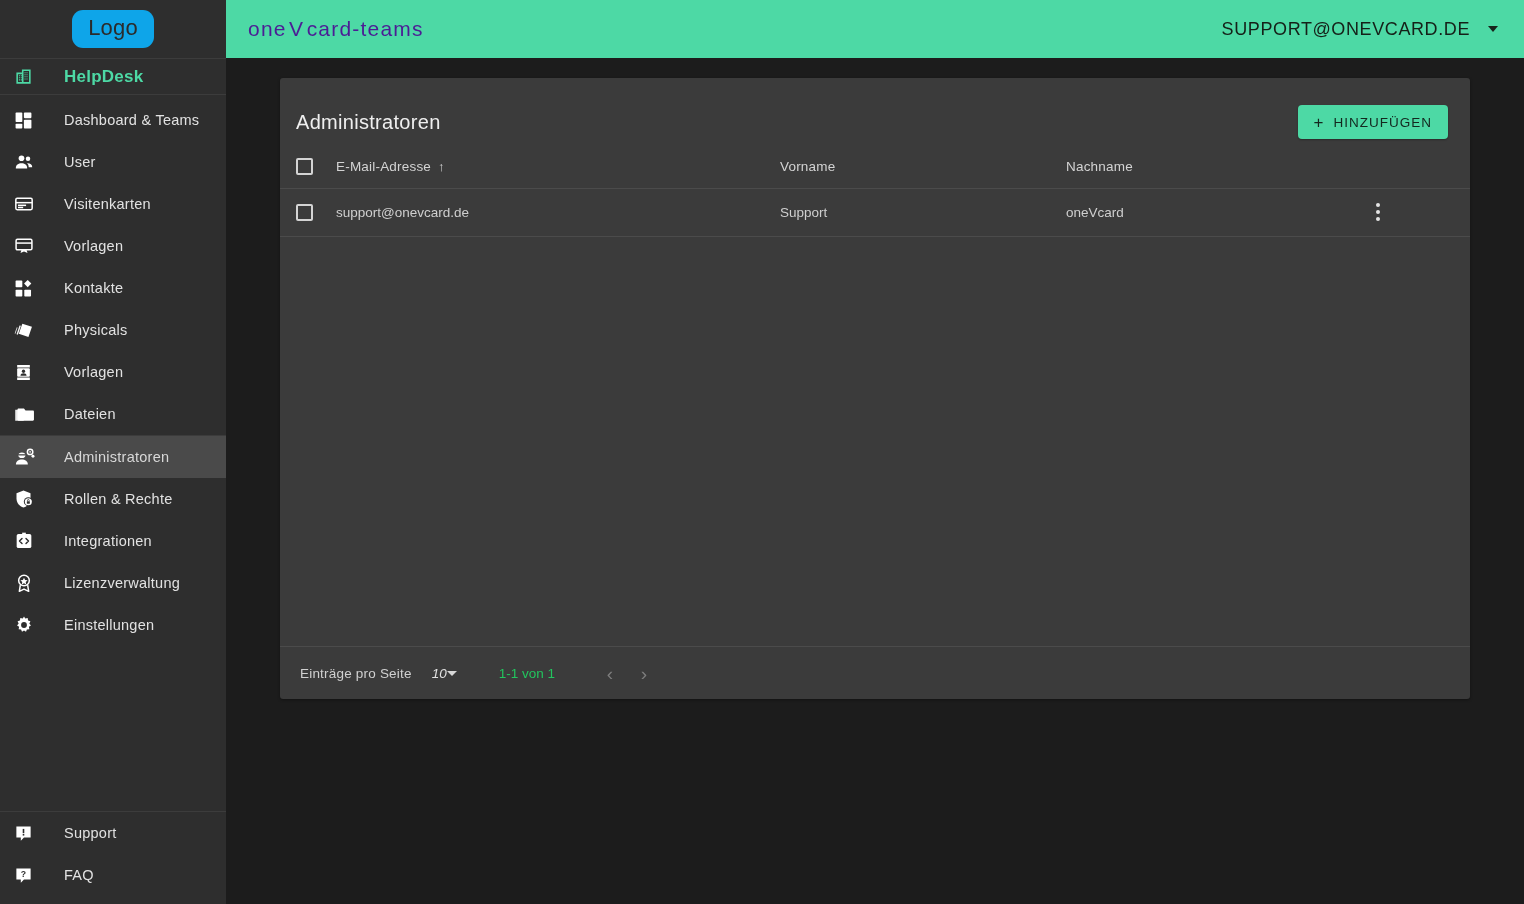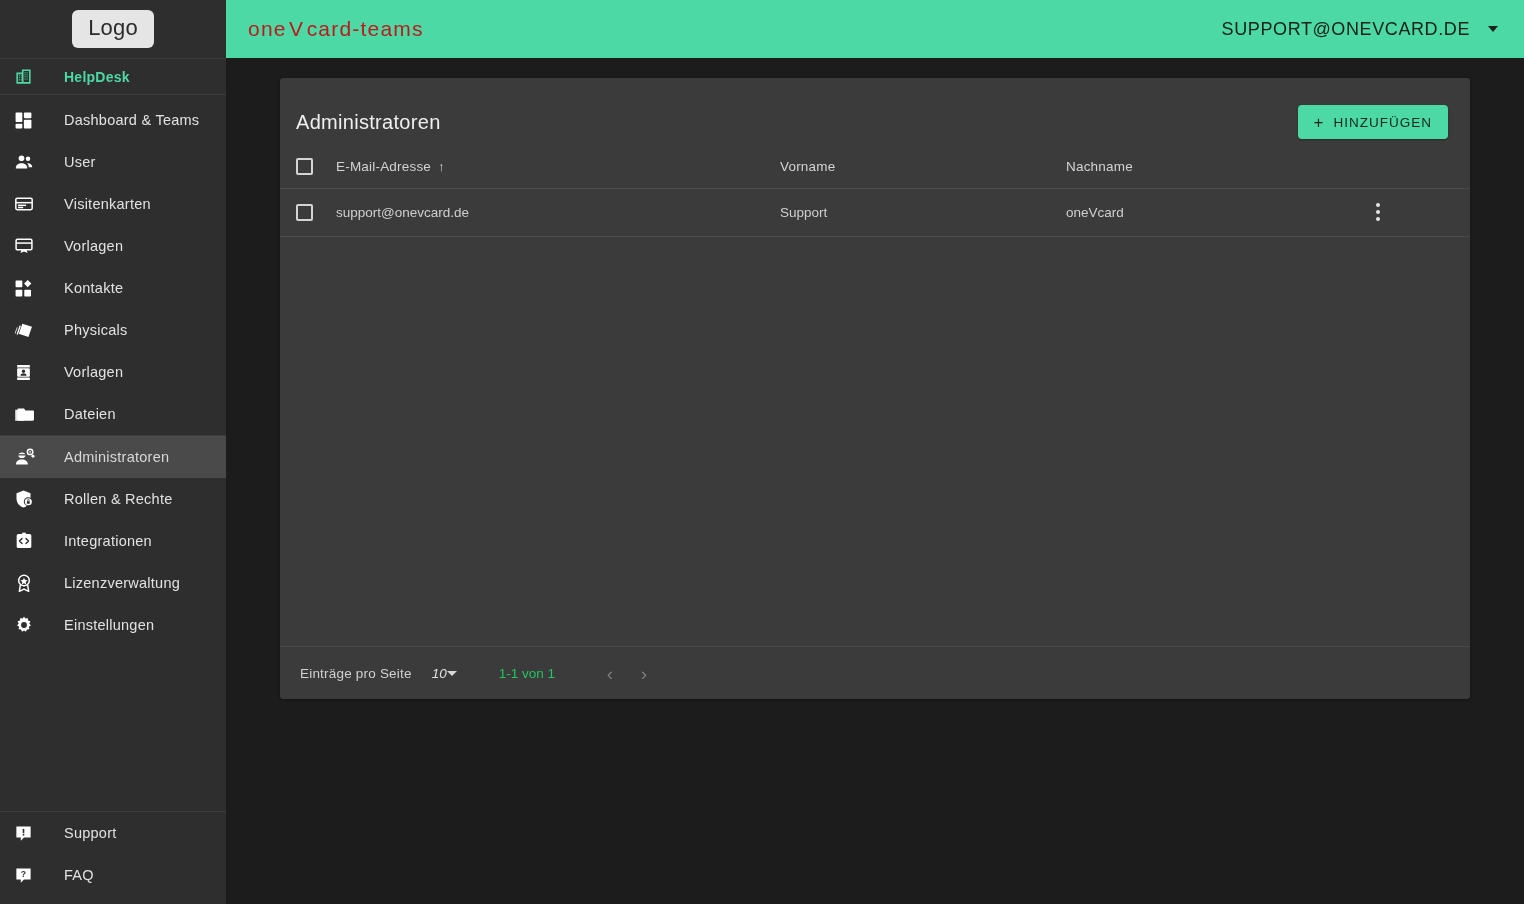--- a/index.html
+++ b/index.html
@@ -17,22 +17,22 @@
     background: #2e2e2e;
     display: flex; flex-direction: column;
     position: relative;
   }
   .logo-area {
     height: 58px; min-height: 58px;
     display: flex; align-items: center; justify-content: center;
     background: #2e2e2e;
   }
   .logo-box {
-    background: #e5e5e5; color: #2b2b2b;
-    border-radius: 6px;
+    background: #0ea5e9; color: #2b2b2b;
+    border-radius: 11px;
     padding: 5px 16px 7px 16px;
     font-size: 22px; letter-spacing: .2px;
     font-family: "Liberation Sans", sans-serif;
   }
   .sb-divider { height: 1px; background: #3c3c3c; width: 100%; }
 
   .nav-item {
     display: flex; align-items: center;
     height: 42px; min-height: 42px;
     padding-left: 14px;
@@ -41,39 +41,39 @@
     letter-spacing: .25px;
     cursor: pointer;
     user-select: none;
   }
   .nav-item .ico {
     width: 26px; min-width: 26px; height: 22px;
     display: flex; align-items: center; justify-content: flex-start;
     margin-right: 24px;
   }
   .nav-item .ico svg { display: block; }
-  .nav-item.helpdesk { color: #4dd9a5; height: 35px; min-height: 35px; font-size: 14px; font-weight: 600; }
+  .nav-item.helpdesk { color: #4dd9a5; height: 35px; min-height: 35px; font-size: 17px; font-weight: 600; }
   .nav-item.active { background: #4a4a4a; }
   .nav-item.active .lbl { color: #d8d8d8; }
 
   .nav-group { padding-top: 4px; }
   .spacer { flex: 1 1 auto; }
   .bottom-group { padding-bottom: 8px; }
   .bottom-group .nav-item { height: 42px; }
 
   
   .main { flex: 1 1 auto; height: 904px; display: flex; flex-direction: column; background: #1c1c1c; }
   .topbar {
     height: 58px; min-height: 58px;
     background: #4dd9a5;
     display: flex; align-items: center; justify-content: space-between;
     padding: 0 26px 0 22px;
   }
   .brand {
-    font-size: 21px; color: #b91c1c; letter-spacing: 1.2px;
+    font-size: 21px; color: #4c1d95; letter-spacing: 1.2px;
     display: flex; align-items: flex-end; gap: 0px;
     font-family: "Liberation Sans", sans-serif;
   }
   .brand .v-mark {
     display: inline-block; position: relative;
     width: 20px; text-align: center;
   }
   .acct {
     display: flex; align-items: center; gap: 18px;
     color: #152018; font-size: 18px; letter-spacing: .6px;

